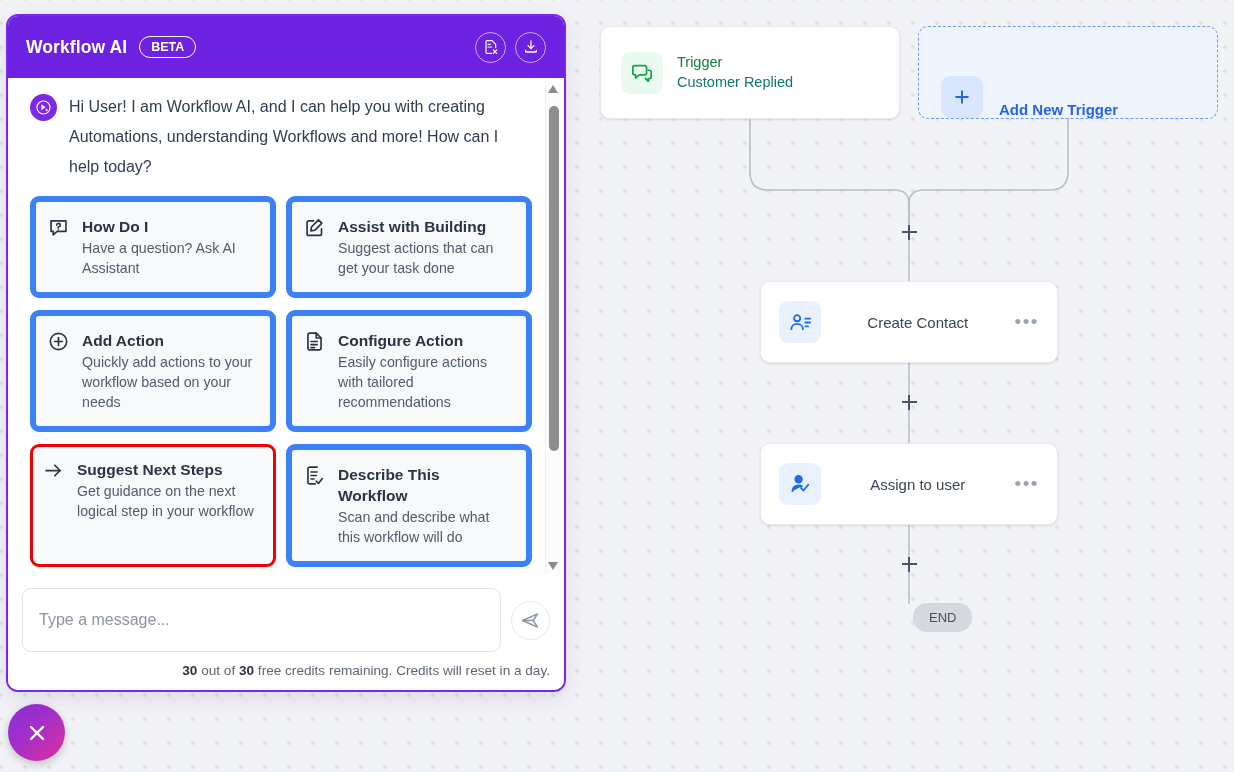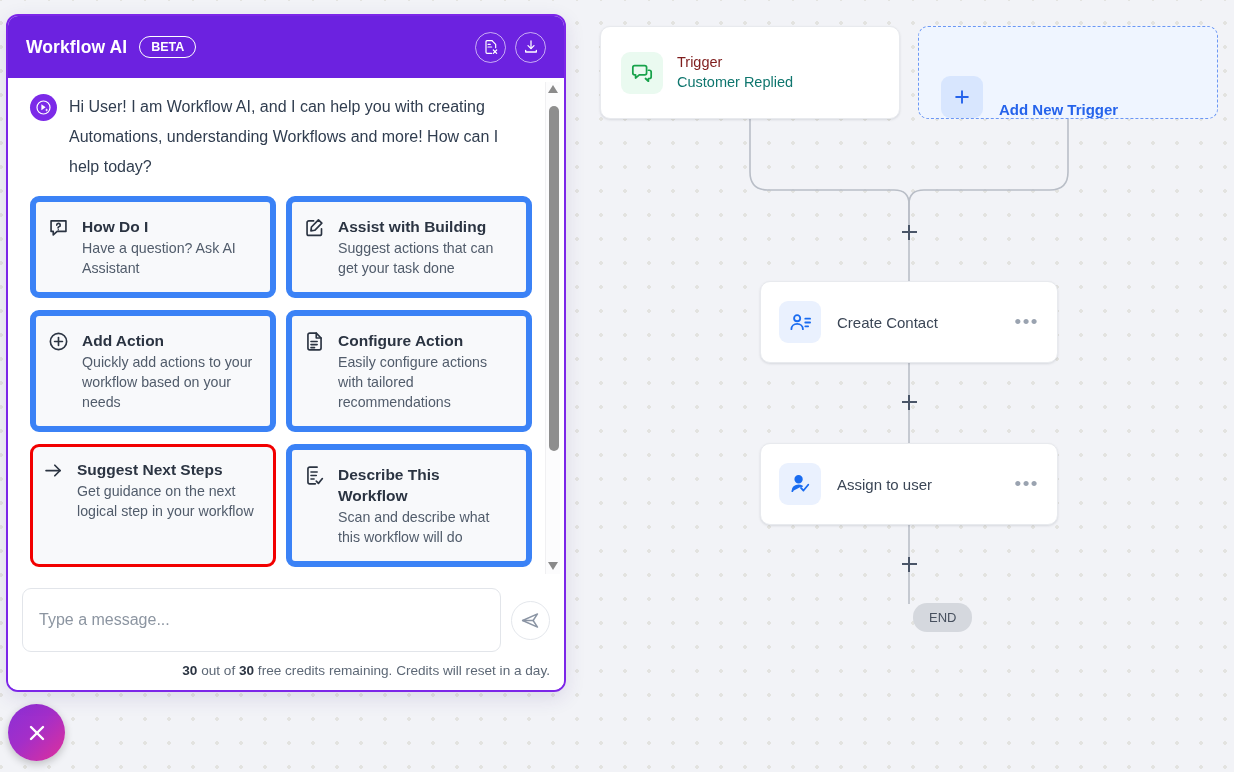--- a/index.html
+++ b/index.html
@@ -30,35 +30,35 @@
     border-radius: 10px;
     box-shadow: 0 1px 3px rgba(16,24,40,.08), 0 1px 2px rgba(16,24,40,.04);
     display: flex; align-items: center;
   }
 
   #trigger-node { left: 600px; top: 26px; width: 300px; height: 93px; padding: 0 20px; gap: 14px; }
   .trig-ico {
     width: 42px; height: 42px; border-radius: 9px;
     background: #eafaf0; display: flex; align-items: center; justify-content: center; flex: none;
   }
-  .trig-title { color: #7f1d1d; font-size: 14.5px; line-height: 19px; }
+  .trig-title { color: #15803d; font-size: 14.5px; line-height: 19px; }
   .trig-sub   { color: #0f766e; font-size: 14.5px; line-height: 20px; }
 
   #add-trigger-node {
     position: absolute; left: 918px; top: 26px; width: 300px; height: 93px;
     background: #eff5ff; border: 1.6px dashed #6b97f5; border-radius: 10px;
     display: flex; align-items: flex-end; padding: 0 22px; gap: 16px; cursor: pointer;
   }
   .at-ico {
     width: 42px; height: 42px; border-radius: 9px; background: #d8e6fe;
     display: flex; align-items: center; justify-content: center; flex: none;
   }
   .at-label { color: #2563eb; font-size: 15px; font-weight: bold; }
 
-  .act-node { left: 760px; width: 298px; height: 82px; padding: 0 18px; gap: 16px; }
+  .act-node { left: 760px; width: 298px; height: 82px; padding: 0 18px; gap: 16px; text-align: center; }
   #create-contact-node { top: 281px; }
   #assign-user-node    { top: 443px; }
   .act-ico {
     width: 42px; height: 42px; border-radius: 9px; background: #eaf1fe;
     display: flex; align-items: center; justify-content: center; flex: none;
   }
   .act-label { color: #3b4656; font-size: 15px; flex: 1; }
   .dots { color: #9aa3b0; font-size: 19px; letter-spacing: 1.5px; line-height: 10px; cursor: pointer; }
 
   .plus-btn {

